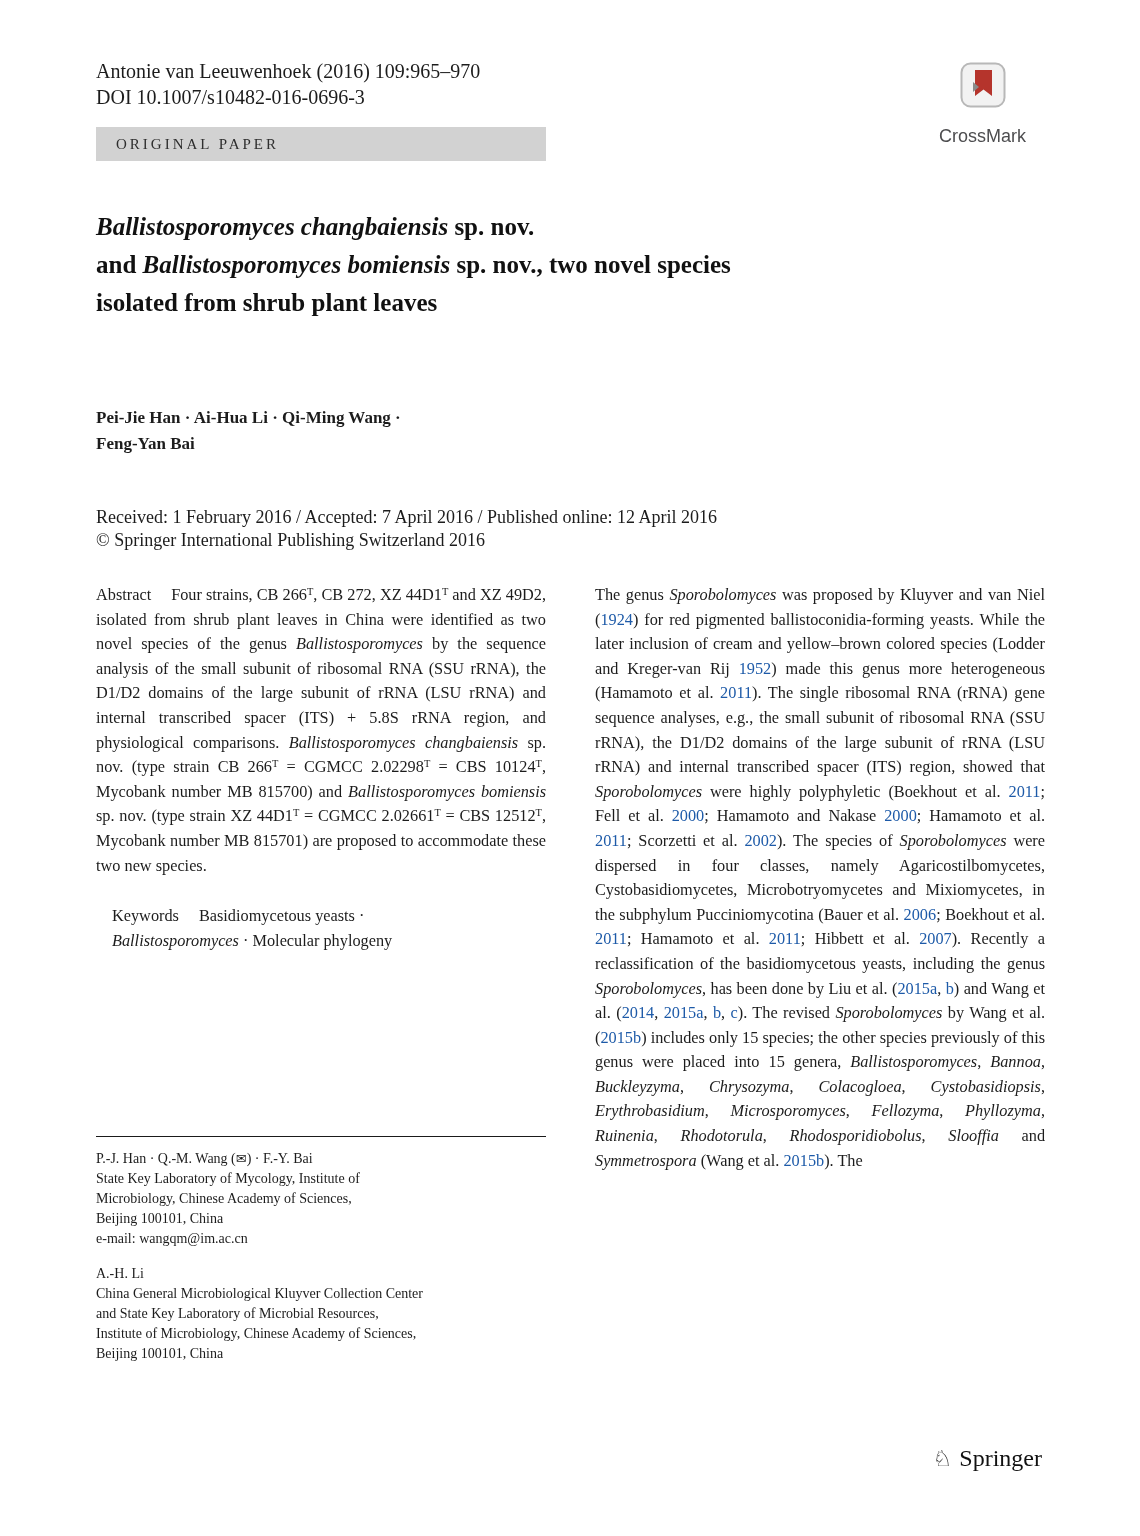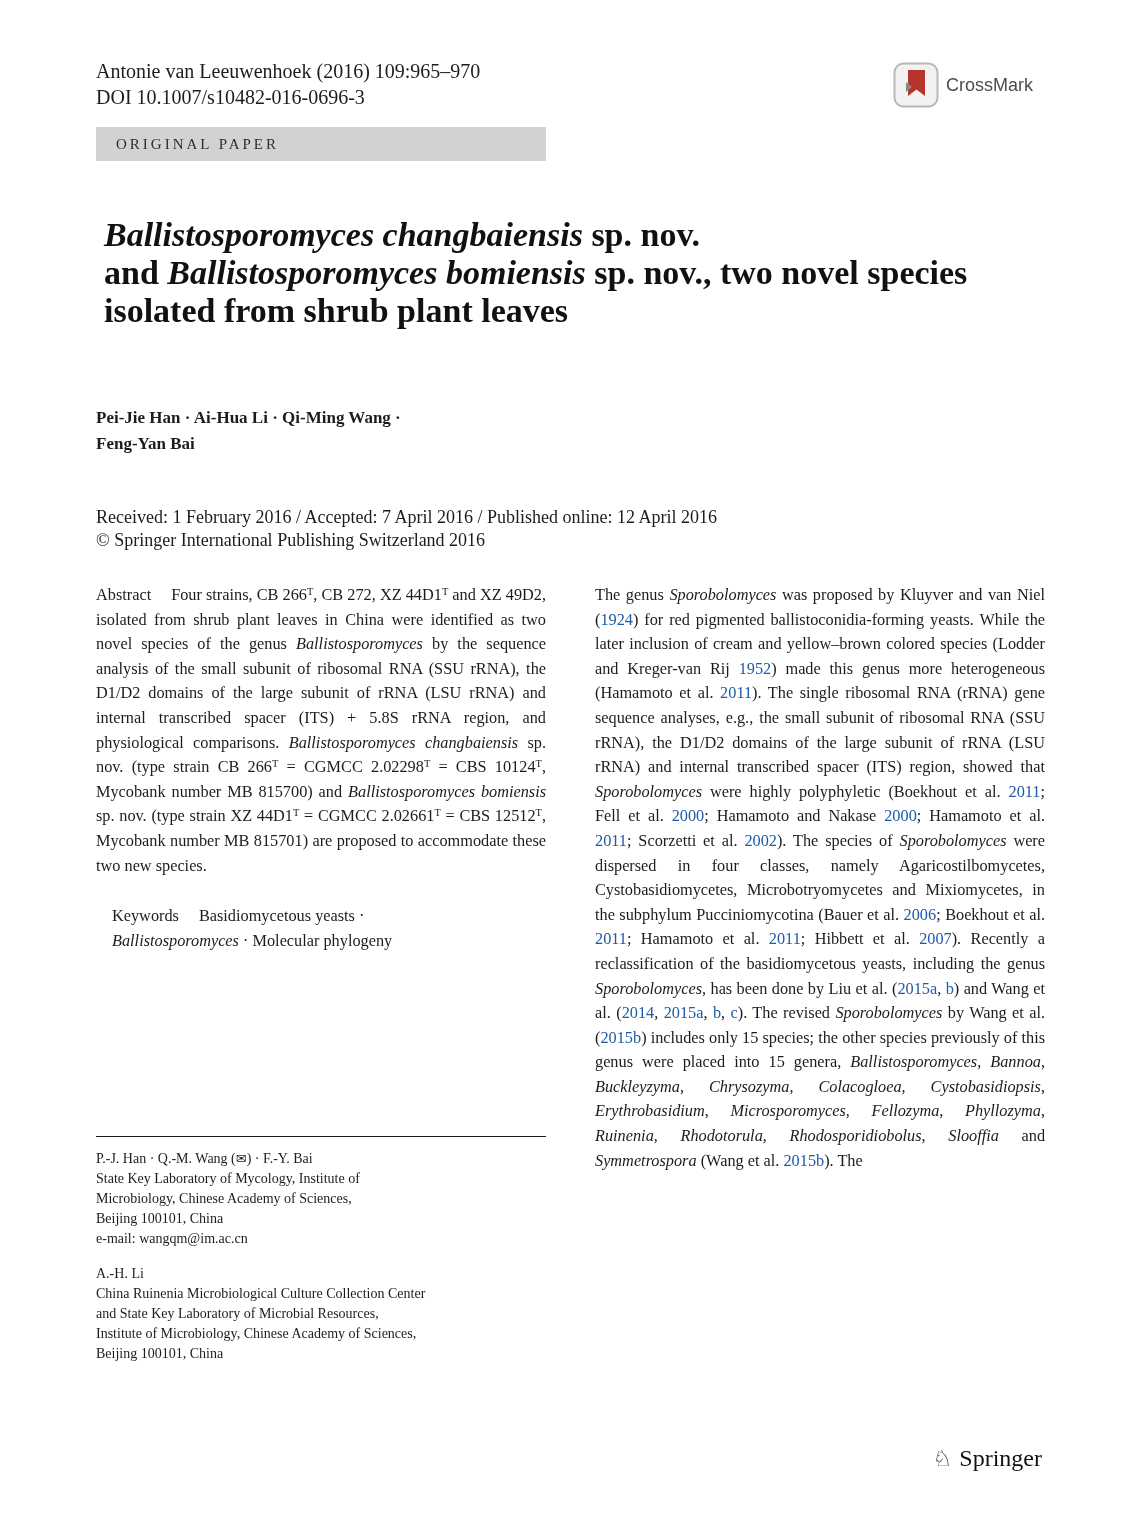--- a/index.html
+++ b/index.html
@@ -10,33 +10,33 @@
   }
   html,body{margin:0;padding:0;background:#ffffff;}
   body{
     width:1140px;height:1536px;position:relative;overflow:hidden;
     font-family:"Liberation Serif", serif;color:var(--text);
     -webkit-font-smoothing:antialiased;
   }
   .page{position:absolute;inset:0;}
   
   .hdr{position:absolute;left:96px;top:58px;font-size:20px;line-height:26px;}
-  .crossmark{position:absolute;left:893px;top:62px;display:flex;align-items:center;gap:7px;}
+  .crossmark{position:absolute;left:939px;top:62px;display:flex;align-items:center;gap:18px;flex-direction:column;}
   .cm-icon{width:46px;height:46px;display:block;}
   .cm-label{font-family:"Liberation Sans", sans-serif;font-size:18px;color:#4d4d4f;}
   .banner{
     position:absolute;left:96px;top:127px;width:450px;height:34px;
     background:var(--banner);box-sizing:border-box;
     display:flex;align-items:center;padding-left:20px;
     font-size:15px;letter-spacing:3px;color:#2e2e2e;
   }
   
   .title{
-    position:absolute;left:96px;top:208px;width:920px;margin:8px;
-    font-size:34px;font-weight:bold;line-height:38px;color:#111;
+    position:absolute;left:96px;top:208px;width:920px;margin:0;
+    font-size:25px;font-weight:bold;line-height:38px;color:#111;
   }
   .authors{
     position:absolute;left:96px;top:363px;width:700px;
     font-size:17px;font-weight:bold;line-height:26px;margin-top:42px;
   }
   .dates{position:absolute;left:96px;top:506px;width:900px;font-size:18px;line-height:23px;}
   
   .cols{position:absolute;left:96px;top:583px;width:949px;display:flex;gap:49px;}
   .col{width:450px;}
   .just{margin:0;text-align:justify;font-size:16.3px;line-height:24.6px;}
@@ -93,21 +93,21 @@
       <p class="keywords"><span class="b mr">Keywords</span><span>Basidiomycetous yeasts ·</span><br><span class="i">Ballistosporomyces</span><span> · Molecular phylogeny</span></p>
     </div>
     <div class="col">
       <p class="just"><span>The genus </span><span class="i">Sporobolomyces</span><span> was proposed by Kluyver and van Niel (</span><span class="link">1924</span><span>) for red pigmented ballistoconidia-forming yeasts. While the later inclusion of cream and yellow–brown colored species (Lodder and Kreger-van Rij </span><span class="link">1952</span><span>) made this genus more heterogeneous (Hamamoto et al. </span><span class="link">2011</span><span>). The single ribosomal RNA (rRNA) gene sequence analyses, e.g., the small subunit of ribosomal RNA (SSU rRNA), the D1/D2 domains of the large subunit of rRNA (LSU rRNA) and internal transcribed spacer (ITS) region, showed that </span><span class="i">Sporobolomyces</span><span> were highly polyphyletic (Boekhout et al. </span><span class="link">2011</span><span>; Fell et al. </span><span class="link">2000</span><span>; Hamamoto and Nakase </span><span class="link">2000</span><span>; Hamamoto et al. </span><span class="link">2011</span><span>; Scorzetti et al. </span><span class="link">2002</span><span>). The species of </span><span class="i">Sporobolomyces</span><span> were dispersed in four classes, namely Agaricostilbomycetes, Cystobasidiomycetes, Microbotryomycetes and Mixiomycetes, in the subphylum Pucciniomycotina (Bauer et al. </span><span class="link">2006</span><span>; Boekhout et al. </span><span class="link">2011</span><span>; Hamamoto et al. </span><span class="link">2011</span><span>; Hibbett et al. </span><span class="link">2007</span><span>). Recently a reclassification of the basidiomycetous yeasts, including the genus </span><span class="i">Sporobolomyces</span><span>, has been done by Liu et al. (</span><span class="link">2015a</span><span>, </span><span class="link">b</span><span>) and Wang et al. (</span><span class="link">2014</span><span>, </span><span class="link">2015a</span><span>, </span><span class="link">b</span><span>, </span><span class="link">c</span><span>). The revised </span><span class="i">Sporobolomyces</span><span> by Wang et al. (</span><span class="link">2015b</span><span>) includes only 15 species; the other species previously of this genus were placed into 15 genera, </span><span class="i">Ballistosporomyces</span><span>, </span><span class="i">Bannoa</span><span>, </span><span class="i">Buckleyzyma</span><span>, </span><span class="i">Chrysozyma</span><span>, </span><span class="i">Colacogloea</span><span>, </span><span class="i">Cystobasidiopsis</span><span>, </span><span class="i">Erythrobasidium</span><span>, </span><span class="i">Microsporomyces</span><span>, </span><span class="i">Fellozyma</span><span>, </span><span class="i">Phyllozyma</span><span>, </span><span class="i">Ruinenia</span><span>, </span><span class="i">Rhodotorula</span><span>, </span><span class="i">Rhodosporidiobolus</span><span>, </span><span class="i">Slooffia</span><span> and </span><span class="i">Symmetrospora</span><span> (Wang et al. </span><span class="link">2015b</span><span>). The</span></p>
     </div>
   </div>
 
   <div class="footnotes">
     <div class="fn-rule"></div>
     <p><span>P.-J. Han · Q.-M. Wang (</span><span class="env">✉</span><span>) · F.-Y. Bai</span><br><span>State Key Laboratory of Mycology, Institute of</span><br><span>Microbiology, Chinese Academy of Sciences,</span><br><span>Beijing 100101, China</span><br><span>e-mail: wangqm@im.ac.cn</span></p>
-    <p><span>A.-H. Li</span><br><span>China Ruinenia Microbiological Culture Collection Center</span><br><span>and State Key Laboratory of Microbial Resources,</span><br><span>Institute of Microbiology, Chinese Academy of Sciences,</span><br><span>Beijing 100101, China</span></p>
+    <p><span>A.-H. Li</span><br><span>China General Microbiological Kluyver Collection Center</span><br><span>and State Key Laboratory of Microbial Resources,</span><br><span>Institute of Microbiology, Chinese Academy of Sciences,</span><br><span>Beijing 100101, China</span></p>
   </div>
 
   <div class="springer">
     <span class="sp-icon">♘</span>
     <span class="sp-name">Springer</span>
   </div>
 
 </div>
 
 </body></html>

